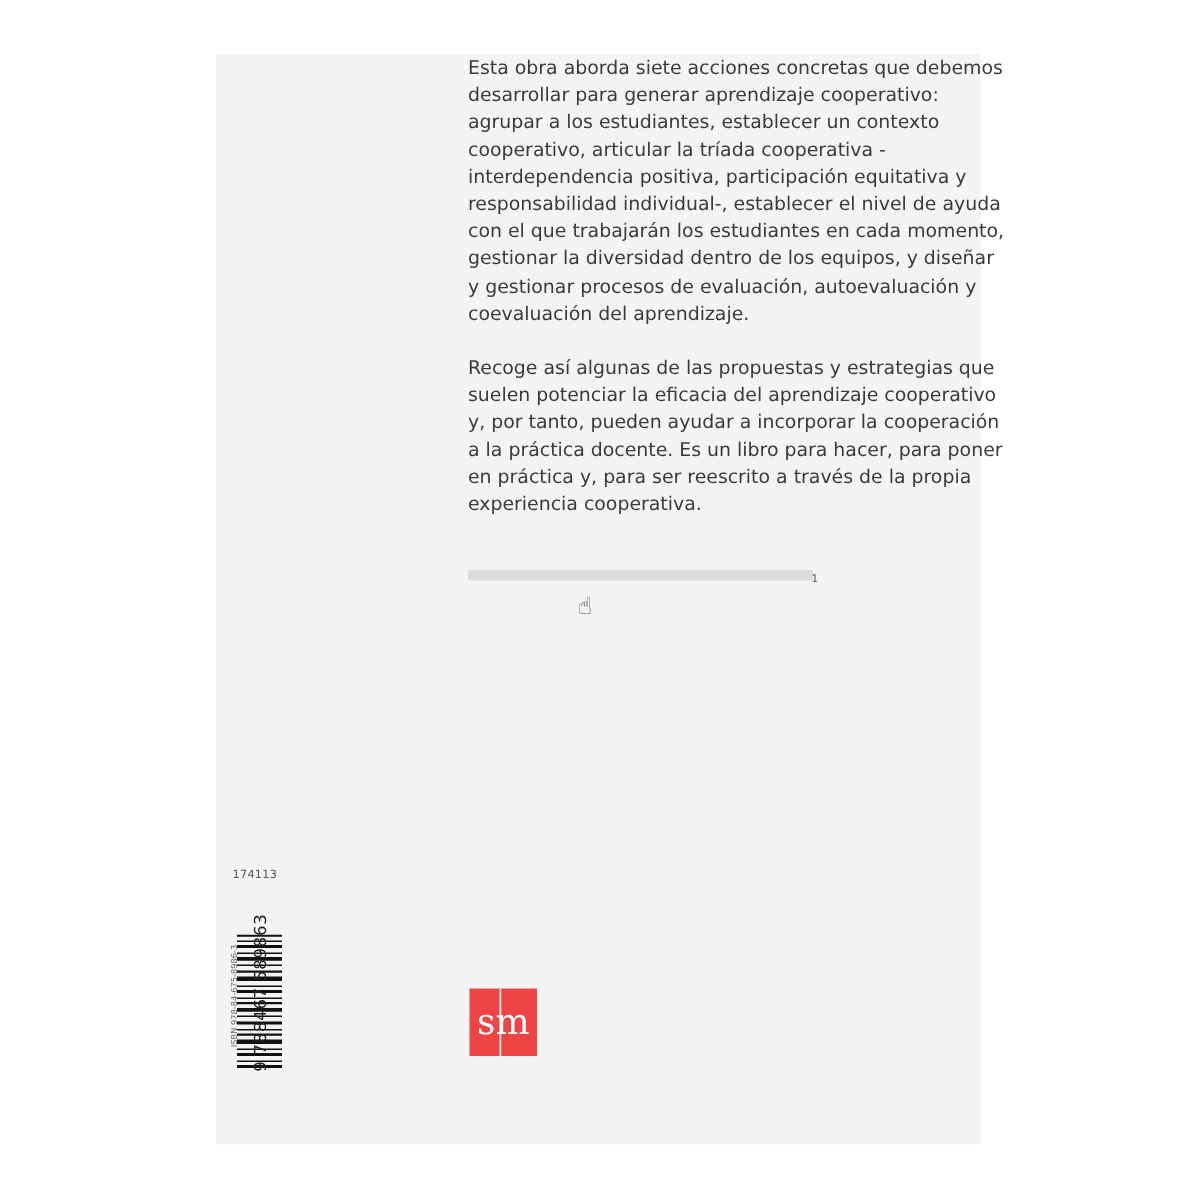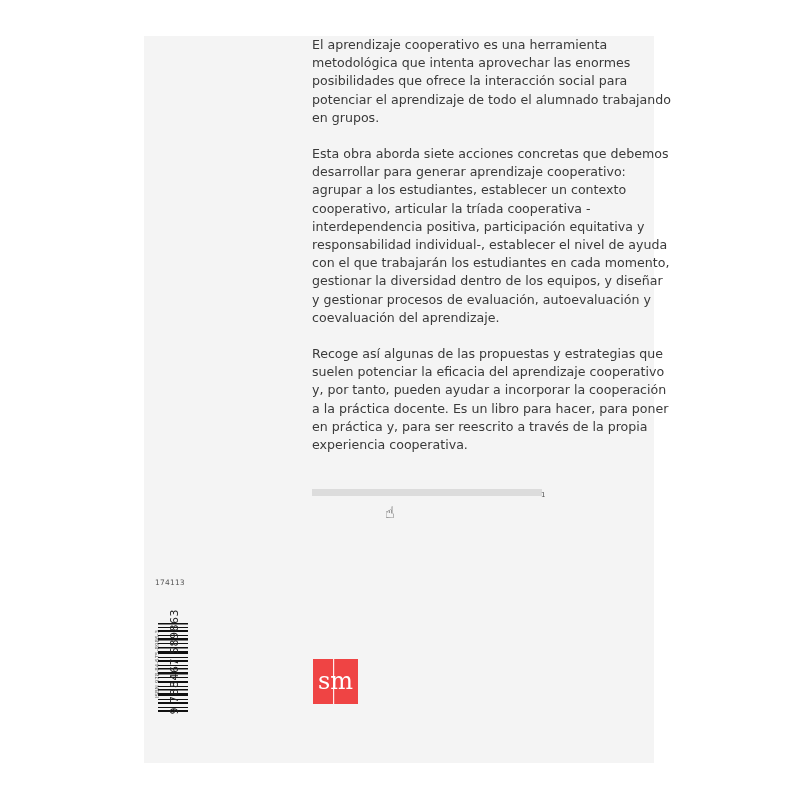--- a/index.html
+++ b/index.html
@@ -16,21 +16,20 @@
   .isbn-num{position:absolute;left:-20px;top:622px;transform:rotate(-90deg);font-size:11px;color:#222;white-space:nowrap;width:100px;text-align:center;letter-spacing:0.5px;}
   .logo{position:absolute;left:169px;top:623px;width:45px;height:45px;background:#ef4444;display:flex;align-items:center;justify-content:center;}
   .logo-line{position:absolute;left:0;top:0;width:45px;height:45px;}
   .logo span{font-family:"DejaVu Serif","Liberation Serif",serif;color:#fff;font-size:24px;line-height:1;position:relative;top:-1px;}
 </style>
 </head>
 <body>
 
 <div class="cover">
   <div class="text-block" style="top:0px;">
-    <p class="para">El aprendizaje cooperativo es una herramienta metodológica que intenta aprovechar las enormes posibilidades que ofrece la interacción social para potenciar el aprendizaje de todo el alumnado trabajando en grupos.</p>
     <p class="para">Esta obra aborda siete acciones concretas que debemos desarrollar para generar aprendizaje cooperativo: agrupar a los estudiantes, establecer un contexto cooperativo, articular la tríada cooperativa -interdependencia positiva, participación equitativa y responsabilidad individual-, establecer el nivel de ayuda con el que trabajarán los estudiantes en cada momento, gestionar la diversidad dentro de los equipos, y diseñar y gestionar procesos de evaluación, autoevaluación y coevaluación del aprendizaje.</p>
     <p class="para">Recoge así algunas de las propuestas y estrategias que suelen potenciar la eficacia del aprendizaje cooperativo y, por tanto, pueden ayudar a incorporar la cooperación a la práctica docente. Es un libro para hacer, para poner en práctica y, para ser reescrito a través de la propia experiencia cooperativa.</p>
     <div style="position:relative;height:60px;">
       <div class="bar" style="left:0;"></div>
       <div class="bar-num" style="left:229px;">1</div>
       <div class="hand" style="left:73px;">☝</div>
     </div>
   </div>
 
   <div class="barcode-code">174113</div>

